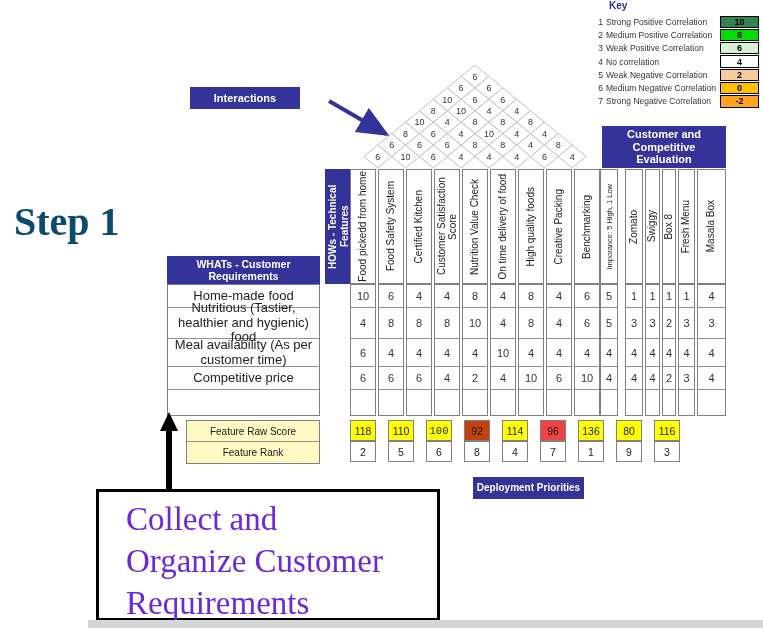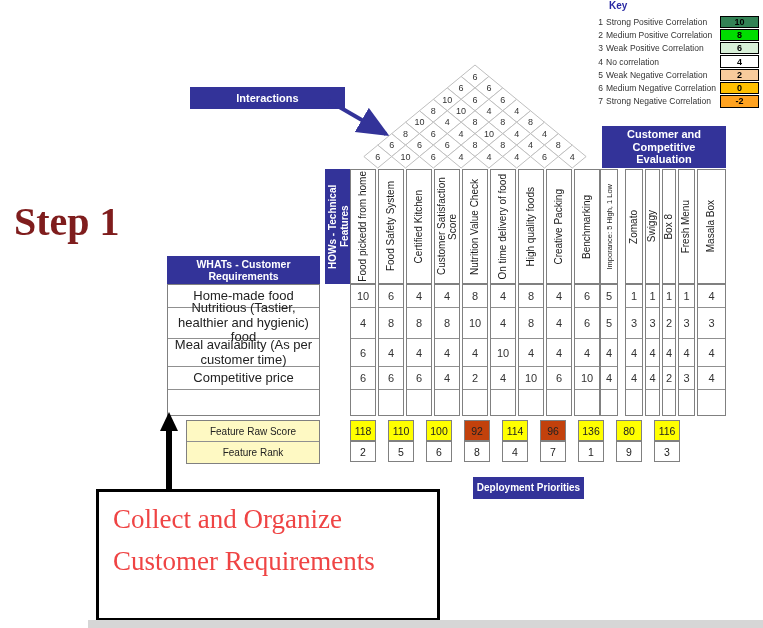--- a/index.html
+++ b/index.html
@@ -15,24 +15,24 @@
   #key { left:593px; top:0; width:170px; height:112px; }
   #key-title { position:absolute; left:16px; top:0; font-size:10px; font-weight:bold; color:#2929a3; }
   .key-row { position:absolute; left:0; width:170px; height:13.3px; display:flex; align-items:center; }
   .key-num { width:10px; text-align:right; font-size:8.5px; color:#333; margin-right:3px; }
   .key-label { font-size:8.5px; color:#333; white-space:nowrap; }
   .key-swatch { position:absolute; right:4px; top:0.5px; width:39px; height:12.3px;
                 border:1px solid #000; font-size:9px; font-weight:bold; color:#000;
                 display:flex; align-items:center; justify-content:center; }
 
   
-  #interactions { left:190px; top:87px; width:155px; height:22px; font-size:11px; }
+  #interactions { left:190px; top:87px; width:110px; height:22px; font-size:11px; }
   #deployment  { left:473px; top:477px; width:111px; height:22px; font-size:10px; }
   #step1 { left:14px; top:198px; font-family:"Liberation Serif",serif; font-weight:bold;
-           font-size:40px; color:#7f1d1d; }
+           font-size:40px; color:#0c4a6e; }
   #eval-header { left:602px; top:126px; width:124px; height:42px; font-size:11px; padding:0 6px; }
   #whats-header { left:167px; top:256px; width:153px; height:28px; font-size:10.5px; }
   #hows-label { left:325px; top:169px; width:27px; height:115px; font-size:10px; padding:2px 0; }
 
   .vtext { writing-mode:vertical-rl; transform:rotate(180deg); }
 
   
   #how-cols, #eval-cols { display:grid; column-gap:2px; }
   #how-cols  { left:350px; top:169px; width:250px; height:115px; grid-template-columns:repeat(9,26px); }
   #eval-cols { left:625px; top:169px; width:101px; height:115px; grid-template-columns:18px 15px 14px 17px 29px; }
@@ -69,22 +69,22 @@
   #score-raw, #score-rank { display:grid; grid-template-columns:repeat(9,26px); column-gap:12px;
                             width:250px; left:350px; }
   #score-raw  { top:420px; } 
   #score-rank { top:441px; }
   .scell { height:21px; border:1px solid #808080; display:flex; align-items:center; justify-content:center;
            font-size:10.5px; color:#222; }
 
   
   #collect-box { left:96px; top:489px; width:344px; height:132px; border:3px solid #000;
                  padding:6px 0 0 14px; }
-  #collect-text { font-family:"Liberation Serif",serif; font-size:27px; color:#ef4444;
-                  line-height:42px; width:262px; }
+  #collect-text { font-family:"Liberation Serif",serif; font-size:33px; color:#6d28d9;
+                  line-height:42px; width:262px;margin-left:13px; }
 
   #edge-bar { left:88px; top:620px; width:675px; height:8px; background:#d6d6d6; }
 
   svg text { font-family:"Liberation Sans",sans-serif; }
 </style>
 </head>
 <body>
 
 <div id="key" class="abs">
   <div id="key-title">Key</div>
@@ -390,24 +390,24 @@
     </div>
   </div>
 
 <div id="score-labels" class="abs">
   <div class="slab">Feature Raw Score</div>
   <div class="slab">Feature Rank</div>
 </div>
 <div id="score-raw" class="abs">
     <div class="scell" style="background: rgb(255, 255, 0);">118</div>
     <div class="scell" style="background: rgb(255, 255, 0);">110</div>
-    <div class="scell" style="background: rgb(255, 255, 0);">100</div>
+    <div class="scell" style="background: rgb(255, 255, 0); font-family: Liberation Mono, monospace;">100</div>
     <div class="scell" style="background: #c2410c;">92</div>
     <div class="scell" style="background: rgb(255, 255, 0);">114</div>
-    <div class="scell" style="background: #c2410c;">96</div>
+    <div class="scell" style="background: #ef4444;">96</div>
     <div class="scell" style="background: rgb(255, 255, 0);">136</div>
     <div class="scell" style="background: rgb(255, 255, 0);">80</div>
     <div class="scell" style="background: rgb(255, 255, 0);">116</div>
   </div>
 <div id="score-rank" class="abs">
     <div class="scell">2</div>
     <div class="scell">5</div>
     <div class="scell">6</div>
     <div class="scell">8</div>
     <div class="scell">4</div>

